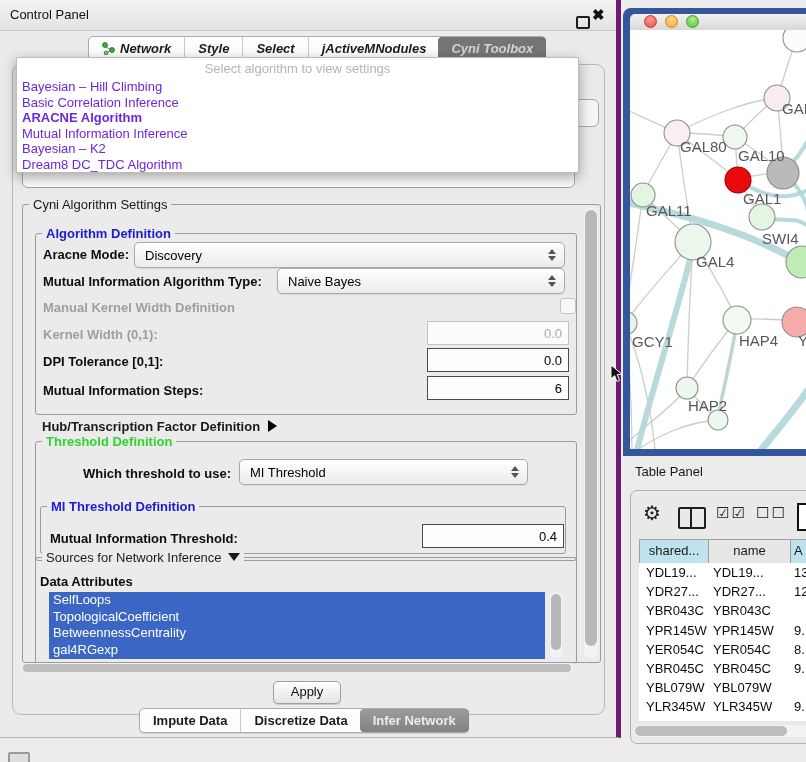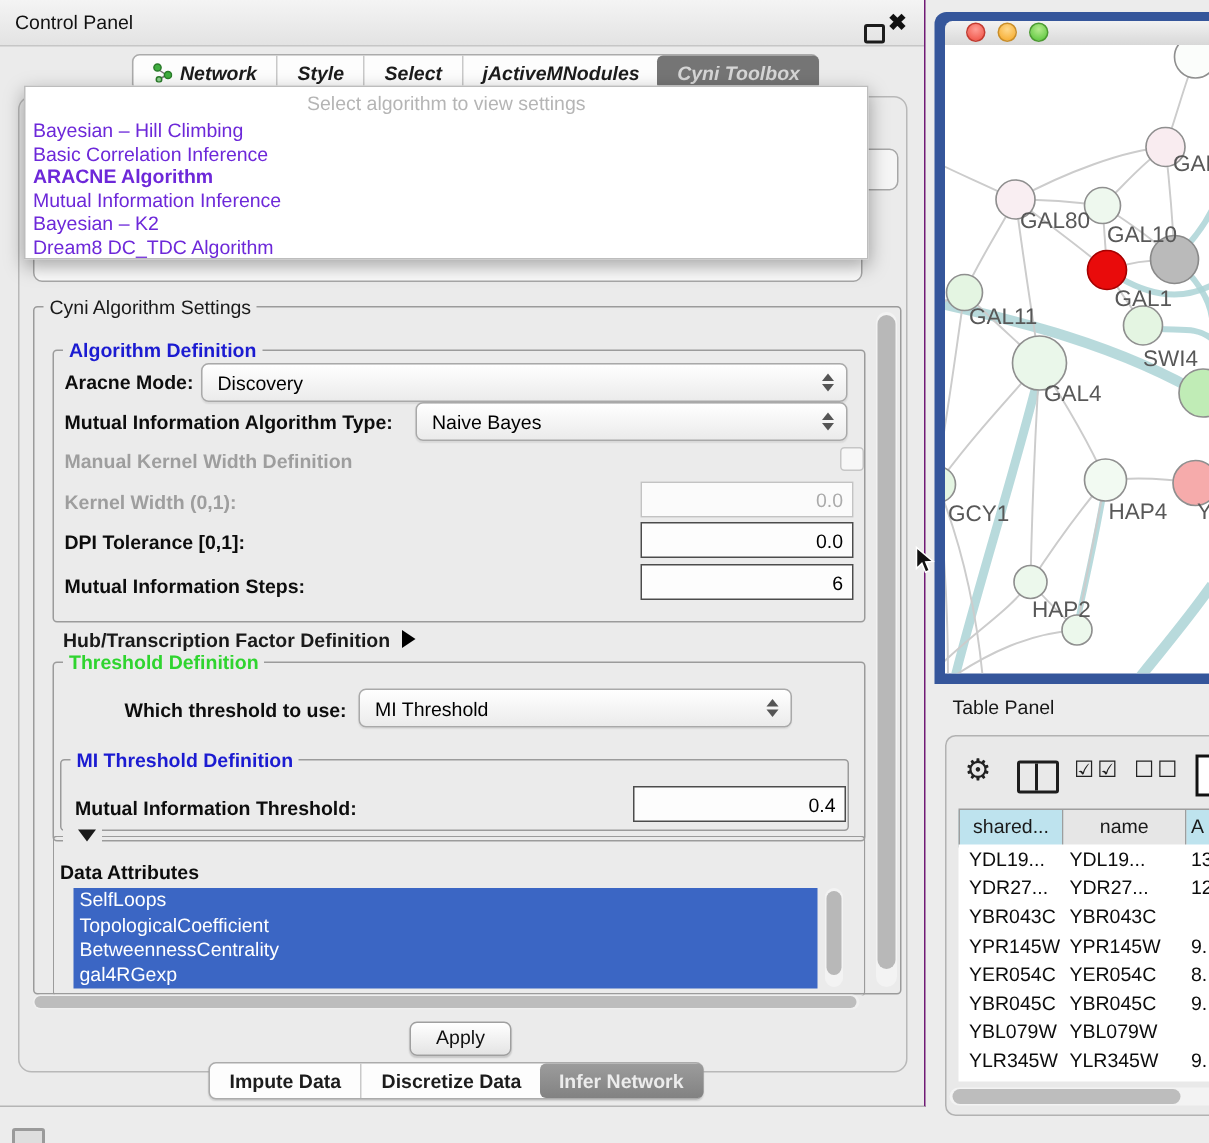--- a/index.html
+++ b/index.html
@@ -1,19 +1,19 @@
 <!DOCTYPE html>
 <html><head>
 <meta charset="utf-8">
 <style>
   html,body{margin:0;padding:0;}
   body{font-family:"Liberation Sans",sans-serif;}
   .screen{position:relative;width:806px;height:762px;background:#ececec;overflow:hidden;font-size:13px;color:#1a1a1a;}
   
-  #cp{position:absolute;left:0;top:0;width:616px;height:737px;background:#ebebeb;border-right:1px solid #701a75;border-bottom:1px solid #b5b5b5;}
+  #cp{position:absolute;left:0;top:0;width:616px;height:737px;background:#ebebeb;border-right:5px solid #701a75;border-bottom:1px solid #b5b5b5;}
   #cp-titlebar{position:absolute;left:0;top:0;width:100%;height:30px;background:linear-gradient(#f4f4f4,#e3e3e3);border-bottom:1px solid #c6c6c6;}
   #cp-title{position:absolute;left:10px;top:0;line-height:30px;font-size:13px;color:#111;}
   #btn-float{position:absolute;left:576px;top:16px;width:10px;height:9px;border:2px solid #1c1c1c;border-radius:2px;}
   #btn-close{position:absolute;left:592px;top:6px;font-size:15px;font-weight:bold;color:#111;}
   
   .tabstrip{position:absolute;display:inline-flex;align-items:stretch;background:#fdfdfd;border:1px solid #ababab;border-radius:5px;height:23px;box-shadow:0 1px 1px rgba(0,0,0,.12);}
   .tab{display:flex;align-items:center;gap:5px;padding:0 13px;font-weight:bold;font-size:13px;color:#1c1c1c;white-space:nowrap;}
   .tab + .tab{border-left:1px solid #c9c9c9;}
   .tab.sel{background:#757575;color:#d6d6d6;border-radius:4px;border-left:none;margin:0 -1px;}
   #top-tabs{left:88px;top:36px;font-style:italic;}
@@ -200,21 +200,21 @@
             </span>
         </div>
         <div class="gb" style="left:4px;top:64px;width:524px;height:46px;">
           <span class="gb-title blue">MI Threshold Definition</span>
           <span class="lbl" style="left:9px;top:24px;">Mutual Information Threshold:</span>
           <div class="field" style="left:381px;top:17px;width:142px;">0.4</div>
         </div>
       </div>
 
       <div class="gb" style="left:12px;top:352px;width:540px;height:106px;border-bottom:none;">
-        <span class="gb-title black" style="font-size:13px;"><span class="arrow-down"></span></span>
+        <span class="gb-title black" style="font-size:13px;"><span>Sources for Network Inference</span><span class="arrow-down"></span></span>
         <span class="lbl" style="left:4px;top:16px;">Data Attributes</span>
         <div id="attr-list">
             <div class="attr-item">SelfLoops</div>
             <div class="attr-item">TopologicalCoefficient</div>
             <div class="attr-item">BetweennessCentrality</div>
             <div class="attr-item">gal4RGexp</div>
           </div>
         <div class="vtrack" id="attr-vscroll">
             <div class="vthumb"></div>
           </div>

